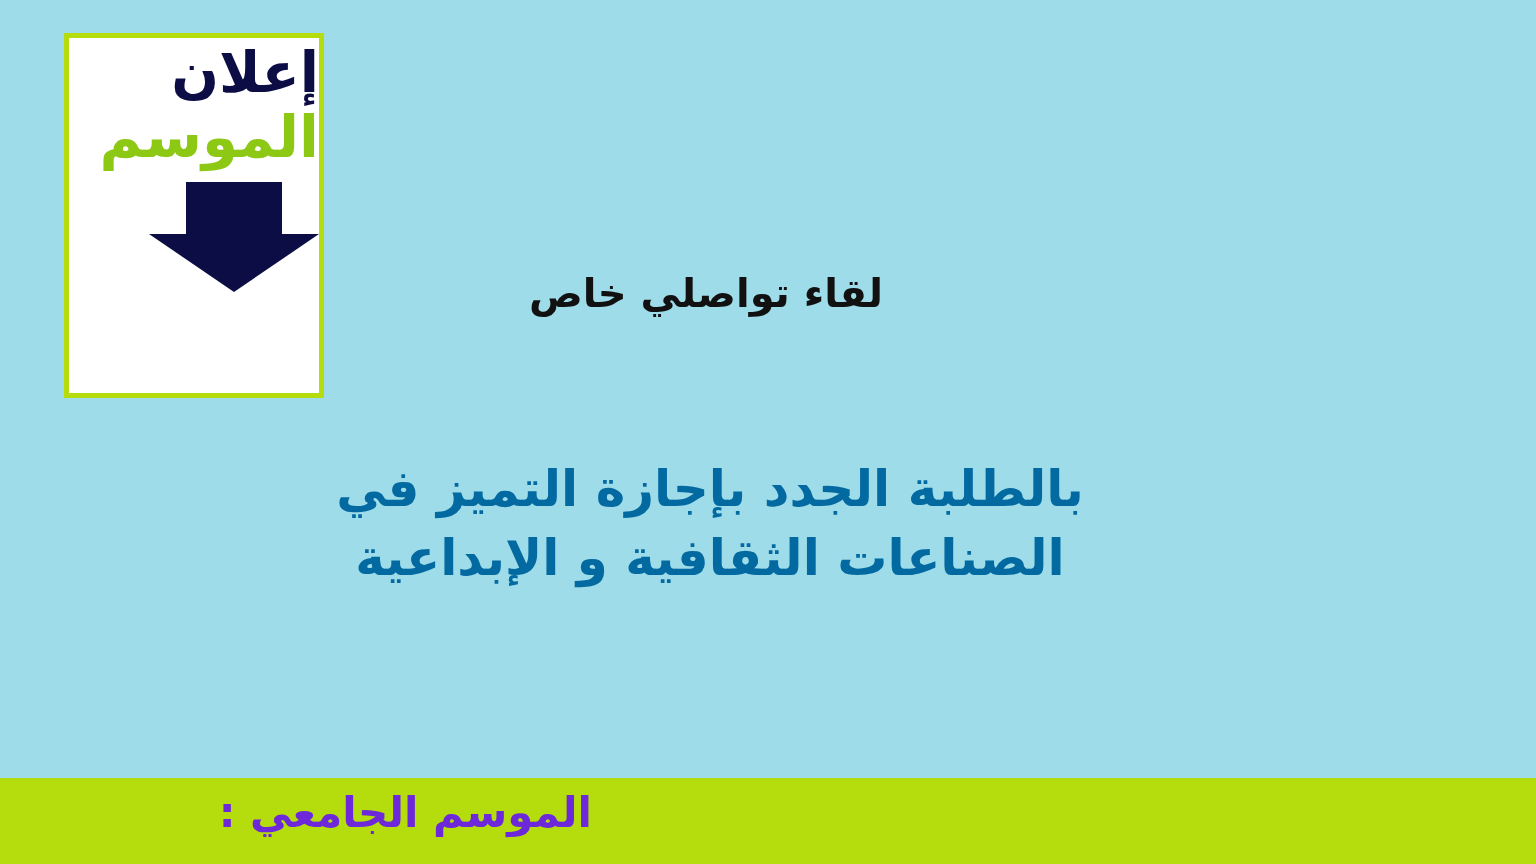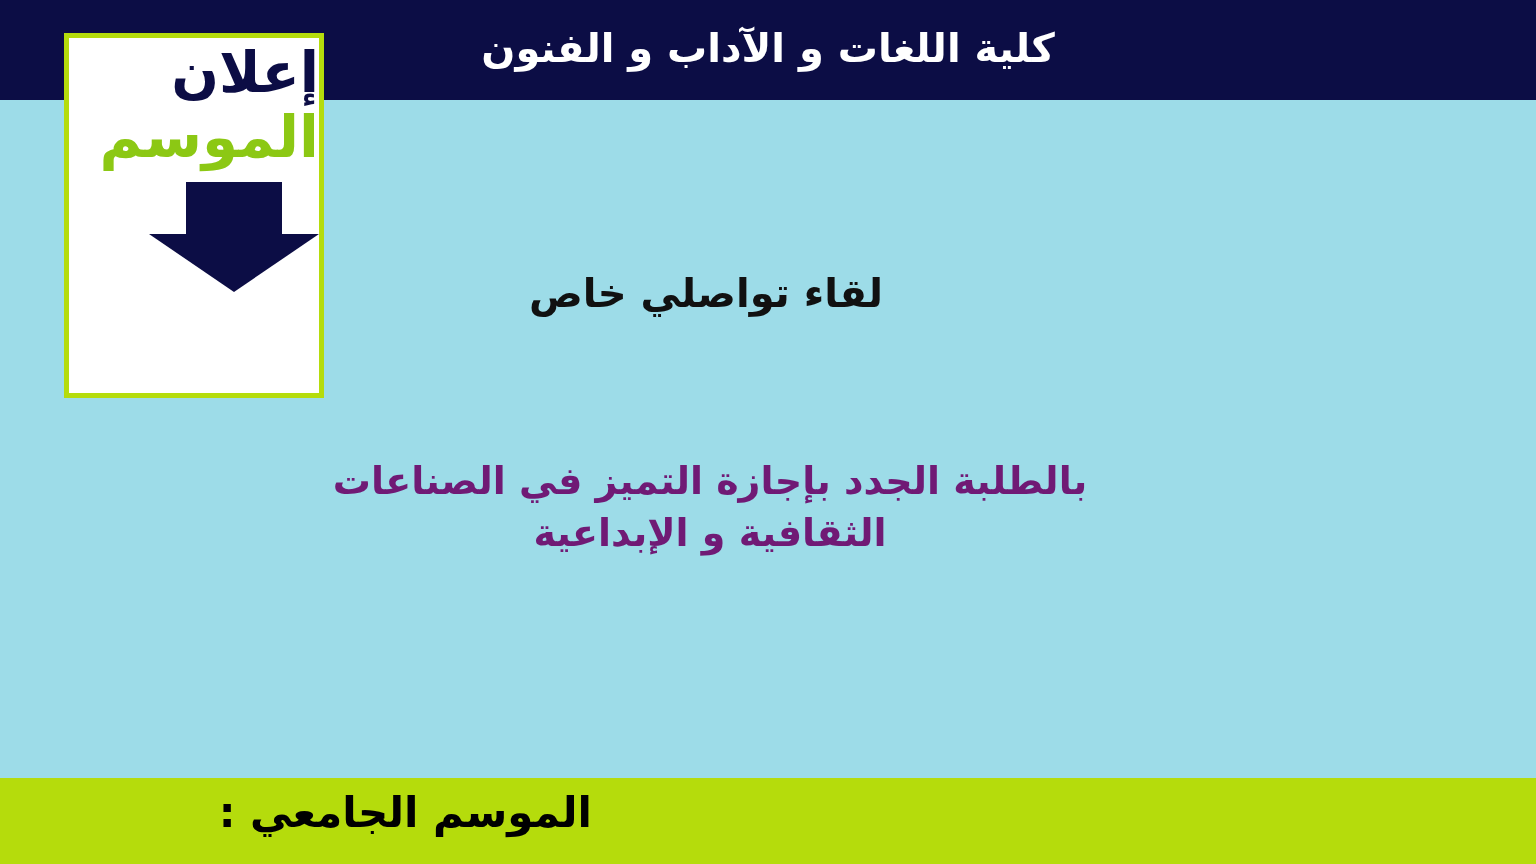--- a/index.html
+++ b/index.html
@@ -120,56 +120,53 @@
     direction: rtl;
     transform: translateX(-62px);
   }
 
   .main-text {
     position: absolute;
     top: 455px;
     left: 320px;
     width: 780px;
     text-align: center;
-    color: #701a75;
-    font-size: 38px;
+    color: #0369a1;
+    font-size: 50px;
     font-weight: 700;
     line-height: 1.38;
     direction: rtl;
   }
 
   
   .footer-band {
     position: absolute;
     left: 0;
     bottom: 0;
     width: 1536px;
     height: 86px;
     background: #B5DC0C;
   }
 
   .footer-text {
     position: absolute;
     top: 10px;
     right: 944px;
-    color: #000000;
+    color: #6d28d9;
     font-size: 42px;
     font-weight: 700;
     direction: rtl;
     white-space: nowrap;
   }
 </style>
 </head>
 <body>
 
 <div class="slide">
 
-  <div class="header-band">
-    <div class="header-title">كلية اللغات و الآداب و الفنون</div>
-  </div>
 
   <div class="badge">
     <div class="badge-line1">إعلان</div>
     <div class="badge-line2">الموسم</div>
     <div class="badge-arrow">
       <div class="shaft"></div>
       <div class="head"></div>
     </div>
   </div>
 

